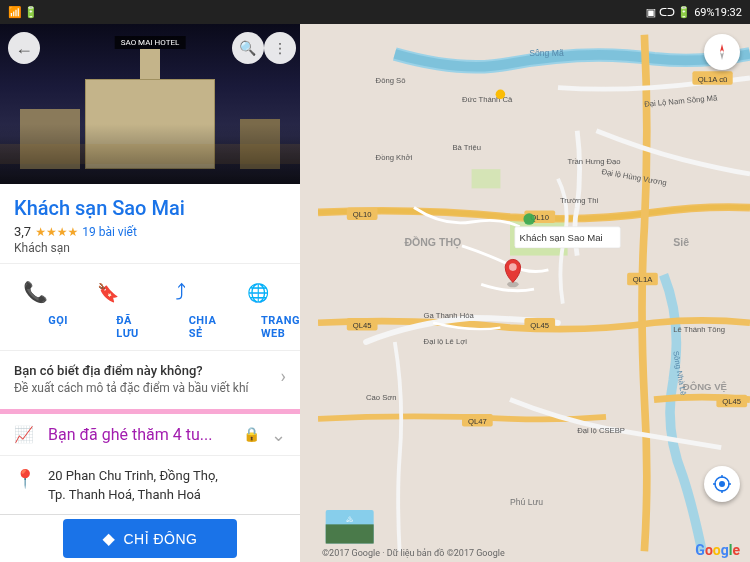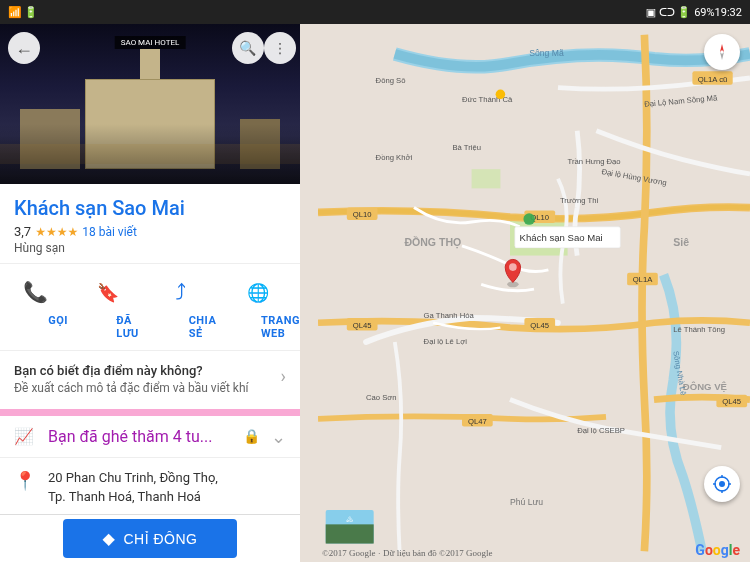--- a/index.html
+++ b/index.html
@@ -184,21 +184,21 @@
       font-size: 11px;
       color: #1a73e8;
       font-weight: 700;
       letter-spacing: 0.5px;
       margin-left: 44px;
     }
 
     
     .know-section {
       padding: 12px 14px;
-      border-bottom: 7px solid #f9a8d4;
+      border-bottom: 5px solid #f9a8d4;
       display: flex;
       align-items: flex-start;
       justify-content: space-between;
       cursor: pointer;
       flex-shrink: 0;
     }
     .know-text .know-title {
       font-size: 13px;
       font-weight: 500;
       color: #333;
@@ -350,21 +350,20 @@
       cursor: pointer;
       font-size: 18px;
       color: #1a73e8;
     }
     .map-copyright {
       position: absolute;
       bottom: 4px;
       left: 4px;
       font-size: 9px;
       color: #666;
-      font-family: Liberation Serif, serif;
     }
     .map-logo {
       position: absolute;
       bottom: 4px;
       right: 60px;
       font-size: 16px;
       font-weight: bold;
       color: #4285f4;
     }
     .map-logo span:nth-child(1) { color: #4285f4; }
@@ -405,23 +404,23 @@
     <div class="back-btn">←</div>
     <div class="search-btn">🔍</div>
     <div class="more-btn">⋮</div>
   </div>
 
   <div class="info-section">
     <div class="hotel-name">Khách sạn Sao Mai</div>
     <div class="rating-row">
       <span class="rating-num">3,7</span>
       <span class="stars">★★★★</span>
-      <span class="reviews">18 bài viết</span>
-    </div>
-    <div class="hotel-type">Hùng sạn</div>
+      <span class="reviews">19 bài viết</span>
+    </div>
+    <div class="hotel-type">Khách sạn</div>
   </div>
 
   <div class="actions">
     <div class="action-item">
       <div class="action-icon phone">📞</div>
       <span class="action-label">GỌI</span>
     </div>
     <div class="action-item">
       <div class="action-icon saved">🔖</div>
       <span class="action-label">ĐÃ LƯU</span>

